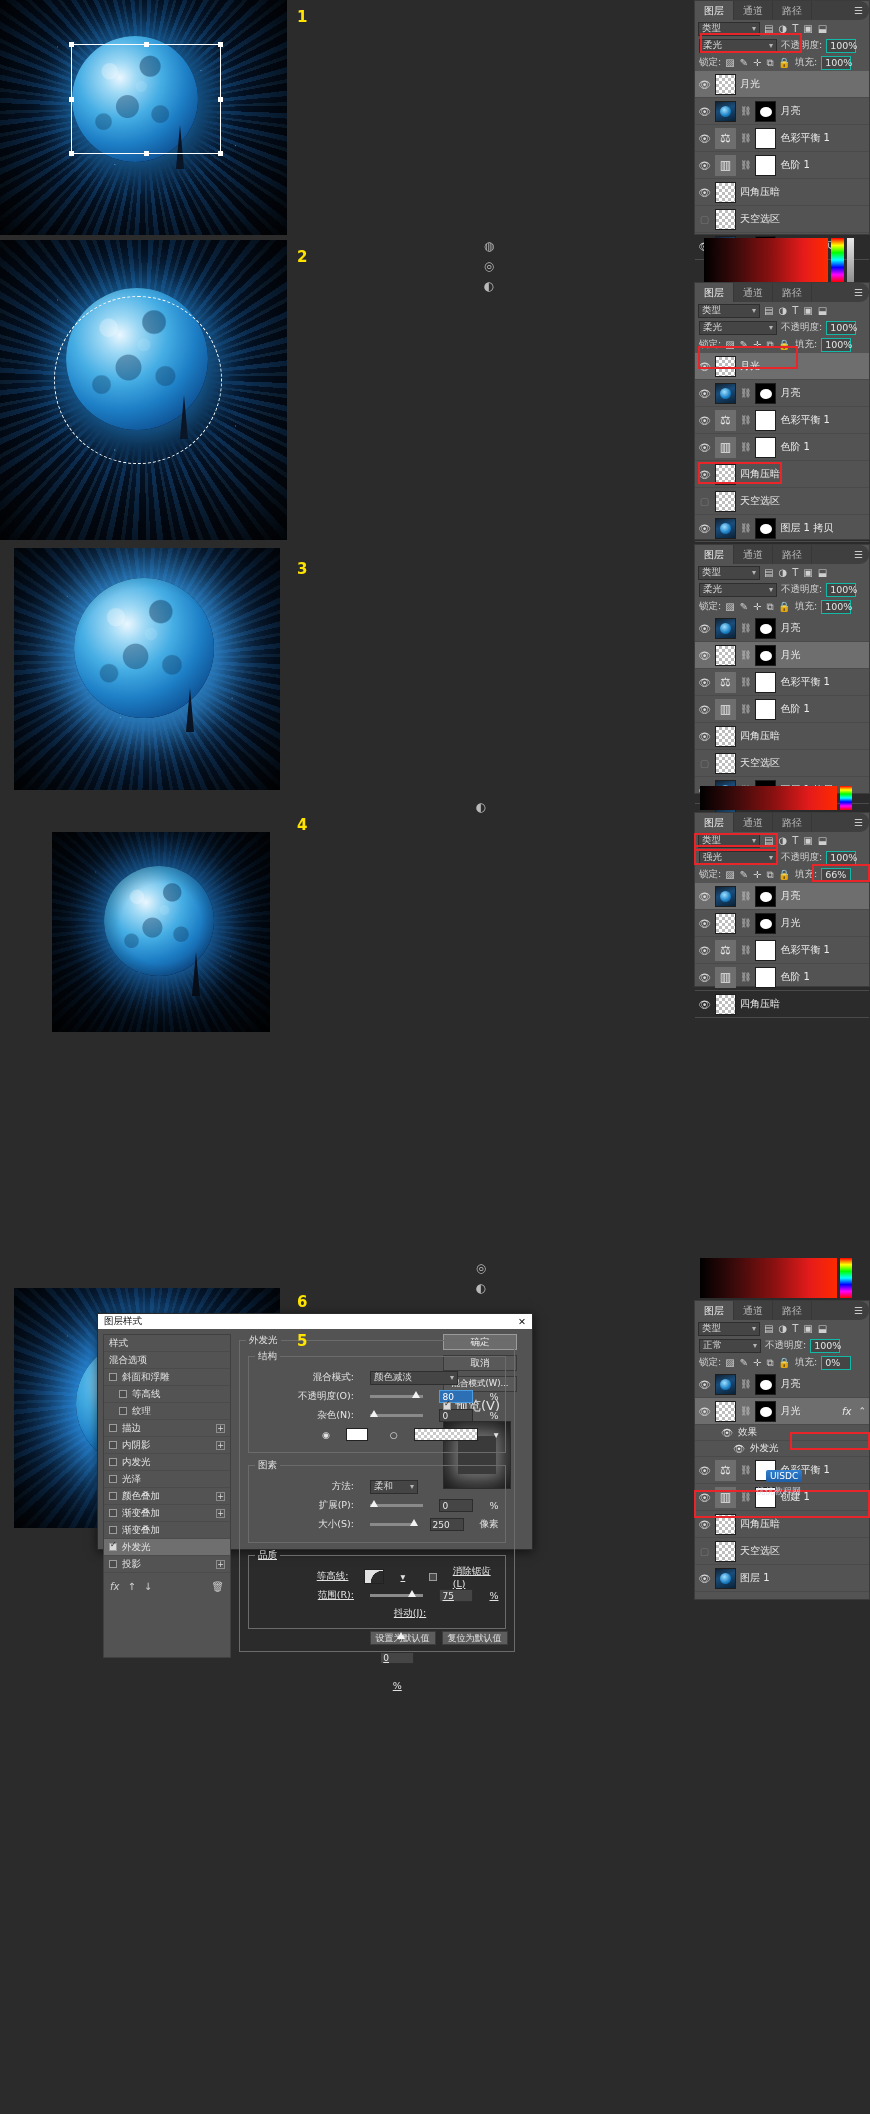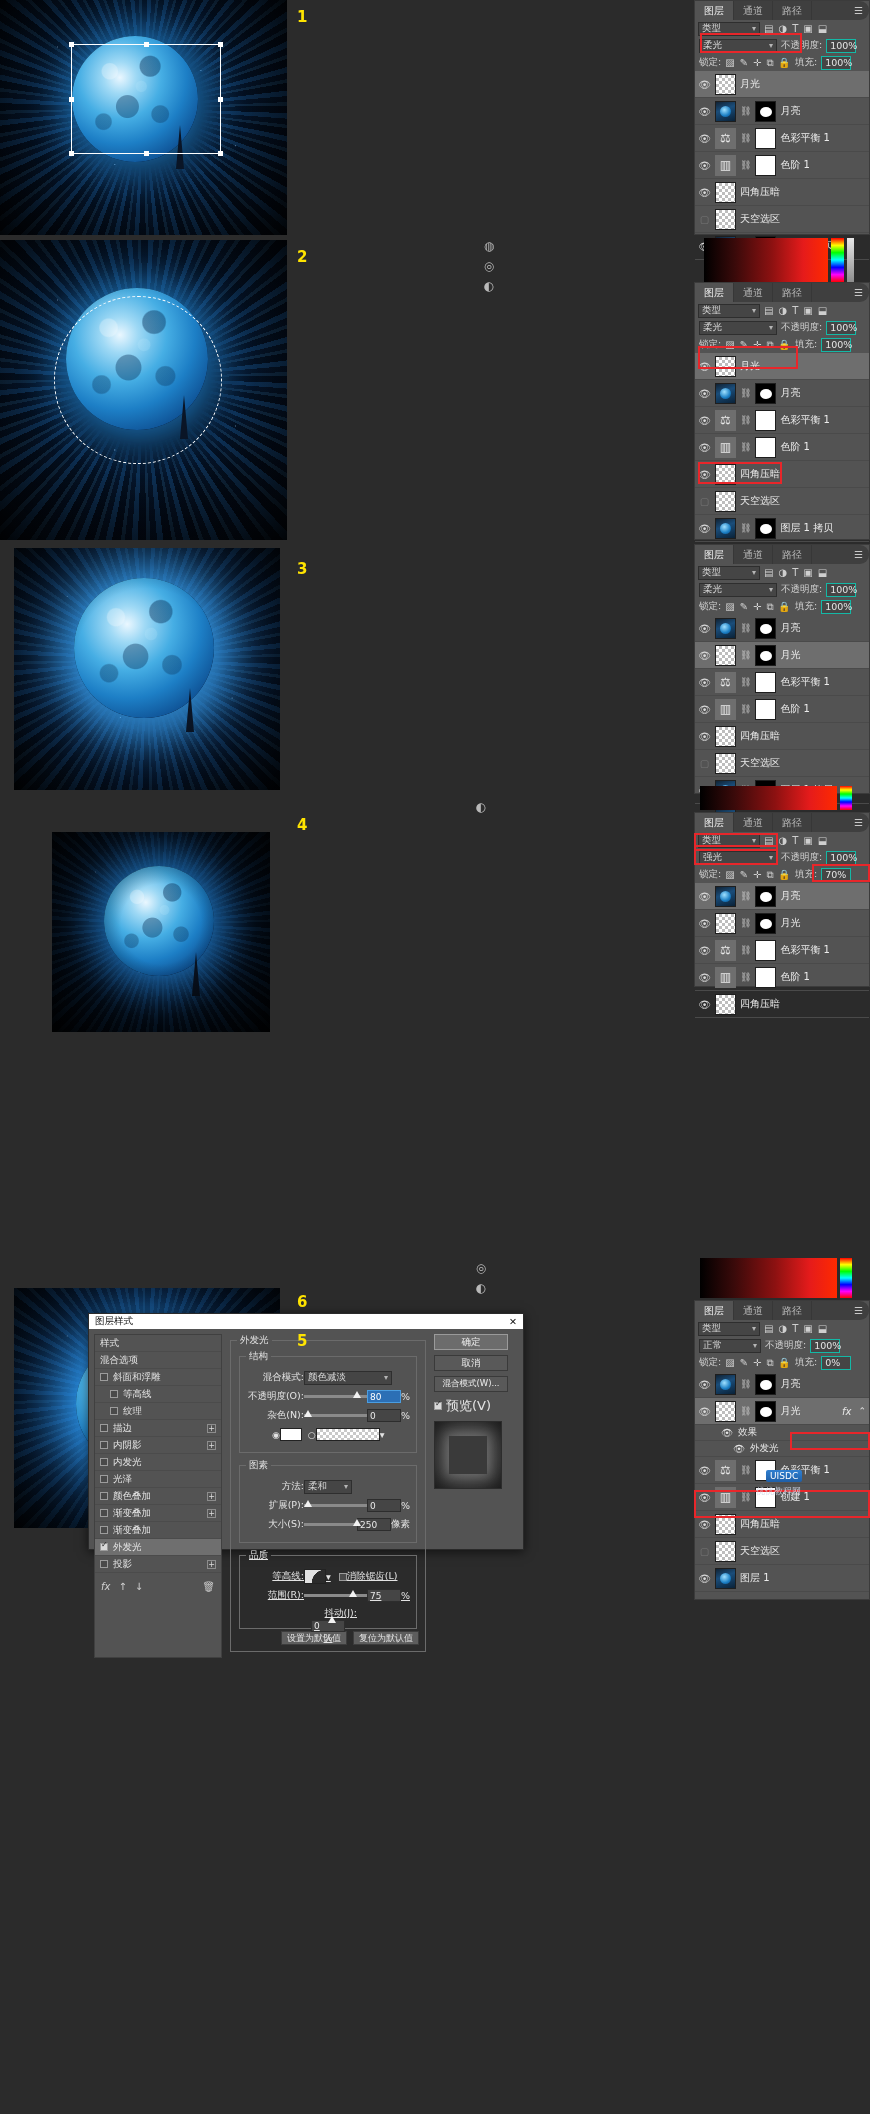--- a/index.html
+++ b/index.html
@@ -148,21 +148,21 @@
   .style-item.indent{ padding-left:15px; }
   .style-item.active{ background:#6f6f6f; }
   .cbx{ width:8px; height:8px; border:1px solid #9c9c9c; background:#4a4a4a;
         display:inline-block; }
   .cbx.on{ background:#d9d9d9; position:relative; }
   .cbx.on::after{ content:"✓"; position:absolute; left:0; top:-4px; font-size:8px; color:#222;}
   .plus{ margin-left:auto; width:9px; height:9px; border:1px solid #8d8d8d;
          font-size:8px; line-height:7px; text-align:center; color:#ddd; }
   .grp{ border:1px solid #6b6b6b; padding:7px 6px 6px; margin-bottom:6px; position:relative;}
   .grp>legend{ font-size:9.5px; padding:0 3px; color:#e0e0e0;}
-  .frow{ display:flex; align-items:center; gap:0; height:15px; margin-bottom:4px; font-size:9.5px;}
+  .frow{ display:flex; align-items:center; gap:16px; height:15px; margin-bottom:4px; font-size:9.5px;margin-left:41px;}
   .frow .flbl{ width:58px; text-align:right; white-space:nowrap; }
   .slider{ position:relative; height:3px; background:#8a8a8a; flex:1; }
   .slider .knob{ position:absolute; top:-4px; width:0;height:0;
       border-left:4px solid transparent;border-right:4px solid transparent;border-bottom:7px solid #f2f2f2;}
   .num{ width:34px; height:13px; background:#454545; border:1px solid #2d2d2d;
         font-size:9px; color:#e8e8e8; display:flex; align-items:center; padding-left:2px;}
   .num.hl{ background:#2c6fb5; border:1px solid #4a9de0; color:#fff; }
   .swatch{ width:22px; height:13px; background:#fff; border:1px solid #222; }
   .grad{ width:64px; height:13px; border:1px solid #222;
          background-image:
@@ -577,21 +577,21 @@
   <div class="ps-row">
     <span class="lbl">锁定:</span>
     <span class="icobar">
       <span>▨</span>
       <span>✎</span>
       <span>✛</span>
       <span>⧉</span>
       <span>🔒</span>
     </span>
     <span class="lbl">填充:</span>
-    <div class="valbox" style="width:30px;">70%</div>
+    <div class="valbox" style="width:30px;">66%</div>
   </div>
 
   <div class="layer sel-layer">
     <span class="eye">👁</span>
     <span class="thumb img"></span>
     <span class="link">⛓</span>
     <span class="thumb mask"></span>
     <span class="lname">月亮</span>
   </div>
   <div class="layer">
@@ -618,21 +618,21 @@
   <div class="layer">
     <span class="eye">👁</span>
     <span class="thumb checker"></span>
     <span class="lname">四角压暗</span>
   </div>
 </div>
 <div class="redbox" style="left:694px; top:833px; width:84px; height:18px;"></div>
 <div class="redbox" style="left:694px; top:845px; width:84px; height:20px;"></div>
 <div class="redbox" style="left:812px; top:864px; width:58px; height:18px;"></div>
 
-<div class="dlg" style="left:88px; top:1313px; width:436px; height:237px;">
+<div class="dlg" style="left:97px; top:1313px; width:436px; height:237px;">
   <div class="dlg-title">
     <span>图层样式</span>
     <span>✕</span>
   </div>
   <div class="dlg-body">
 
     <div class="style-list">
       <div class="style-item">
         <span>样式</span>
         </div>

